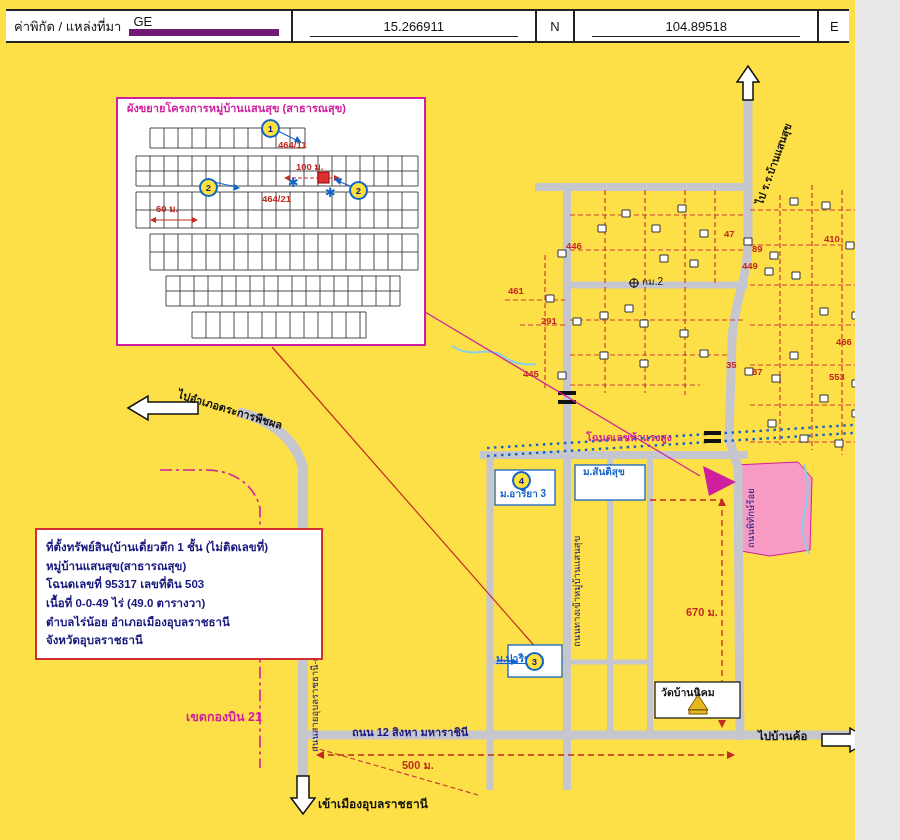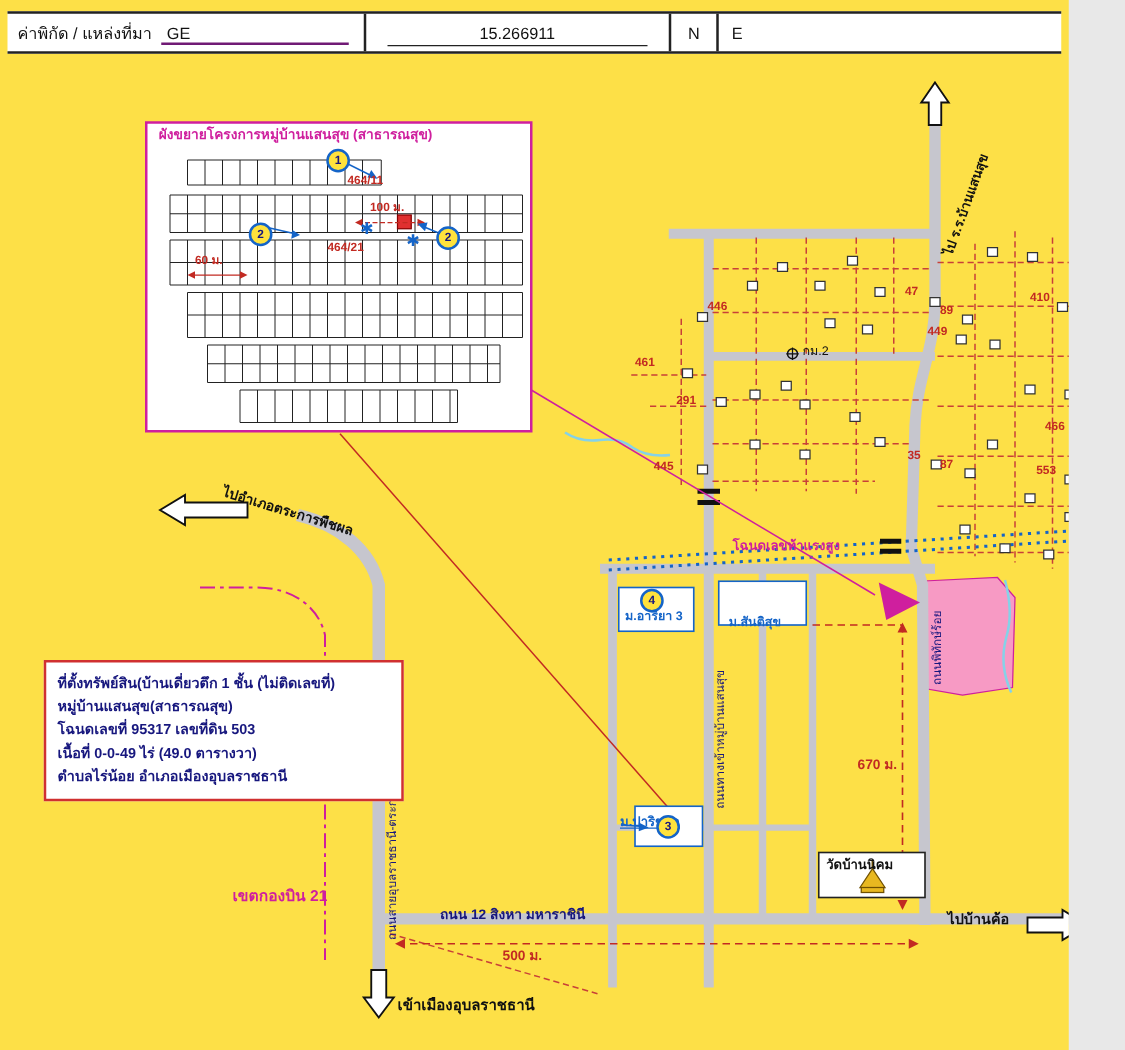--- a/index.html
+++ b/index.html
@@ -7,21 +7,21 @@
         font-family:"Liberation Sans","DejaVu Sans",sans-serif;color:#111;}
   
   .coord-header{position:absolute;left:6px;top:9px;right:6px;height:30px;
     border-top:2px solid #222;border-bottom:2px solid #222;display:flex;align-items:stretch;
     font-size:13px;color:#111;background:#fff;}
   .hcell{display:flex;align-items:center;justify-content:center;border-right:2px solid #222;box-sizing:border-box;}
   .c1{width:34%;justify-content:flex-start;padding-left:8px;}
   .c2{width:29%;}
   .c3{width:4.5%;}
   .c5{width:3.5%;border-right:none;}
-  .src{flex:1;align-self:flex-end;margin:0 12px 5px 8px;border-bottom:2px solid #701a75;padding-left:4px;}
+  .src{flex:1;align-self:flex-end;margin:0 12px 5px 8px;border-bottom:7px solid #701a75;padding-left:4px;}
   .vline{display:inline-block;width:86%;text-align:center;border-bottom:1px solid #222;padding-bottom:2px;margin-top:4px;}
   
   .map-area{position:absolute;left:0;top:50px;width:900px;height:790px;}
   .map-area svg{position:absolute;left:0;top:0;}
   .ov{position:absolute;white-space:nowrap;line-height:1.15;}
   .b{font-weight:bold;}
   .s9{font-size:9.5px}.s10{font-size:10px}.s105{font-size:10.5px}.s11{font-size:11px}
   .s115{font-size:11.5px}.s12{font-size:12px}.s125{font-size:12.5px}.s13{font-size:13px}
   .red{color:#c22a22}.mag{color:#cf1f9e}.navy{color:#17177e}.blue{color:#1464c8}.blk{color:#111}
   .vrot{transform:rotate(-90deg);transform-origin:0 0;}
@@ -41,20 +41,23 @@
   <div class="coord-header">
     <div class="hcell c1">
       <span>ค่าพิกัด / แหล่งที่มา</span>
       <span class="src">GE</span>
     </div>
     <div class="hcell c2">
       <span class="vline">15.266911</span>
     </div>
     <div class="hcell c3">
       <span>N</span>
+    </div>
+    <div class="hcell c2">
+      <span class="vline">104.89518</span>
     </div>
     <div class="hcell c5">
       <span>E</span>
     </div>
   </div>
 
   <div class="map-area">
 
     <svg width="900" height="790" viewBox="0 0 900 790">
 
@@ -189,21 +192,21 @@
     <div class="ov mag b s125" style="left:186px;top:660px">เขตกองบิน 21</div>
     <div class="ov mag b s105" style="left:586px;top:381px">โฉนดเลขท้าแรงสูง</div>
 
     <div class="ov navy s9 vrot" style="left:310px;top:702px">ถนนสายอุบลราชธานี-ตระการพืชผล (ทล.2050)</div>
     <div class="ov navy s9 vrot" style="left:572px;top:597px">ถนนทางเข้าหมู่บ้านแสนสุข</div>
     <div class="ov navy s9 vrot" style="left:746px;top:498px">ถนนพิทักษ์ร้อย</div>
     <div class="ov navy b s11" style="left:352px;top:676px">ถนน 12 สิงหา มหาราชินี</div>
     <div class="ov blk s10" style="left:642px;top:226px">กม.2</div>
 
     <div class="ov blue b s10" style="left:500px;top:438px">ม.อารียา 3</div>
-    <div class="ov blue b s10" style="left:583px;top:443px">ม.สันติสุข</div>
+    <div class="ov blue b s10" style="left:583px;top:416px">ม.สันติสุข</div>
     <div class="ov blue b s105 underl" style="left:448px;top:602px">ม.ปาริชาต</div>
     <div class="ov blk b s105" style="left:661px;top:636px">วัดบ้านนิคม</div>
     <div class="circle-marker" style="left:512px;top:421px">4</div>
     <div class="circle-marker" style="left:525px;top:602px">3</div>
 
     <div class="ov red b s11" style="left:402px;top:709px">500 ม.</div>
     <div class="ov red b s11" style="left:686px;top:556px">670 ม.</div>
 
     <div class="ov hn" style="left:566px;top:191px">446</div>
     <div class="ov hn" style="left:508px;top:236px">461</div>
@@ -217,16 +220,17 @@
     <div class="ov hn" style="left:829px;top:322px">553</div>
     <div class="ov hn" style="left:752px;top:317px">87</div>
     <div class="ov hn" style="left:726px;top:310px">35</div>
 
     <div class="info-box">
       <div>ที่ตั้งทรัพย์สิน(บ้านเดี่ยวตึก 1 ชั้น (ไม่ติดเลขที่)</div>
       <div>หมู่บ้านแสนสุข(สาธารณสุข)</div>
       <div>โฉนดเลขที่ 95317 เลขที่ดิน 503</div>
       <div>เนื้อที่ 0-0-49 ไร่ (49.0 ตารางวา)</div>
       <div>ตำบลไร่น้อย อำเภอเมืองอุบลราชธานี</div>
+      <div>จังหวัดอุบลราชธานี</div>
     </div>
 
   </div>
 </div>
 
 </body></html>

